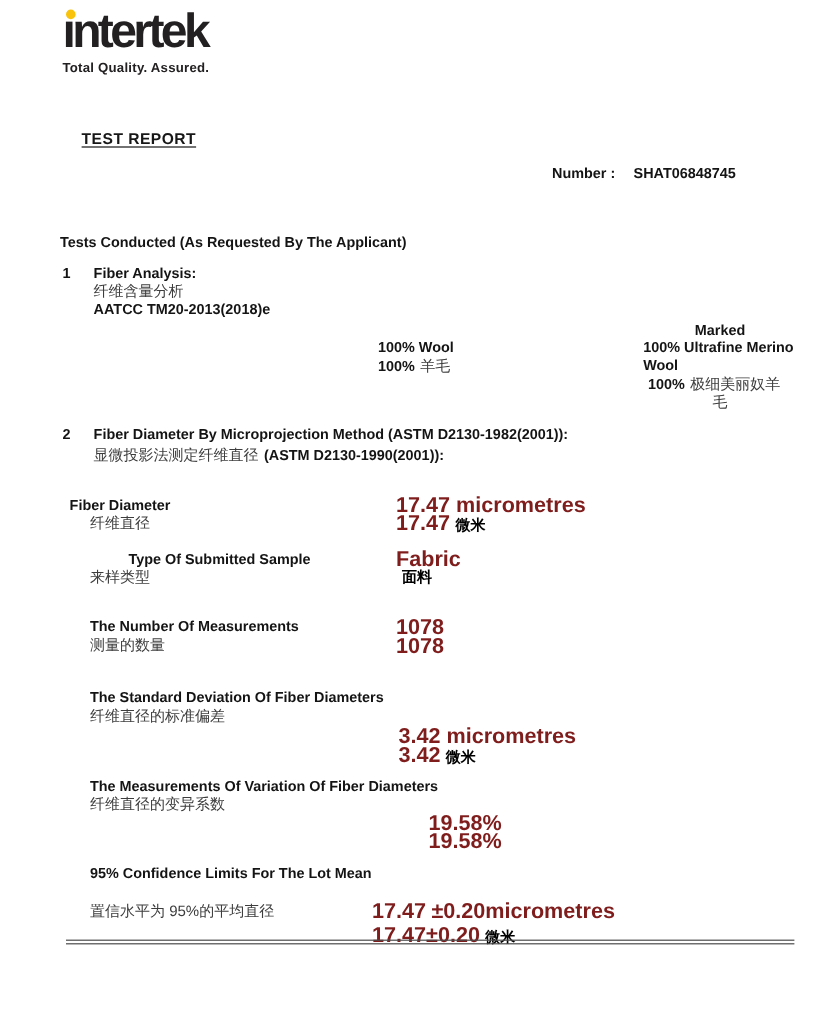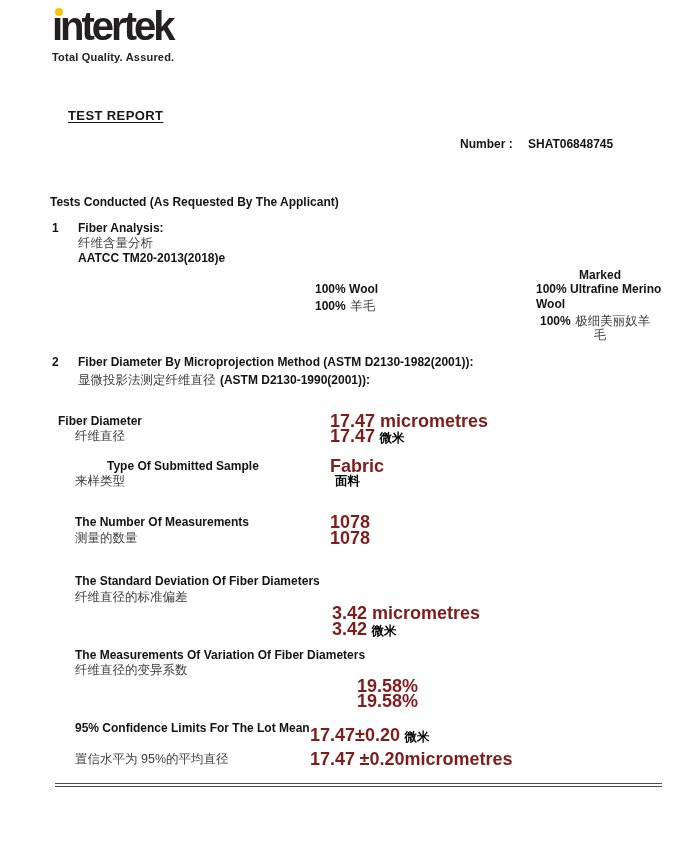--- a/index.html
+++ b/index.html
@@ -116,20 +116,20 @@
   <div class="abs zh" style="left:75px; top:663px;">纤维直径的变异系数</div>
   <div class="abs val" style="left:357px; top:679px;">19.58%</div>
   <div class="abs val" style="left:357px; top:694px;">19.58%</div>
 
   <div class="abs en" style="left:75px; top:721px;">95% Confidence Limits For The Lot Mean</div>
   <div class="abs zh" style="left:75px; top:752px;">置信水平为 95%的平均直径</div>
   <div class="abs" style="left:310px; top:752px;">
     <span class="val">17.47</span>
     <span class="val">±0.20micrometres</span>
   </div>
-  <div class="abs" style="left:310px; top:728px;">
+  <div class="abs" style="left:310px; top:772px;">
     <span class="val">17.47±0.20</span>
     <span class="unit-zh">微米</span>
   </div>
 
   <div class="double-rule"></div>
 
 </div>
 
 </body></html>

